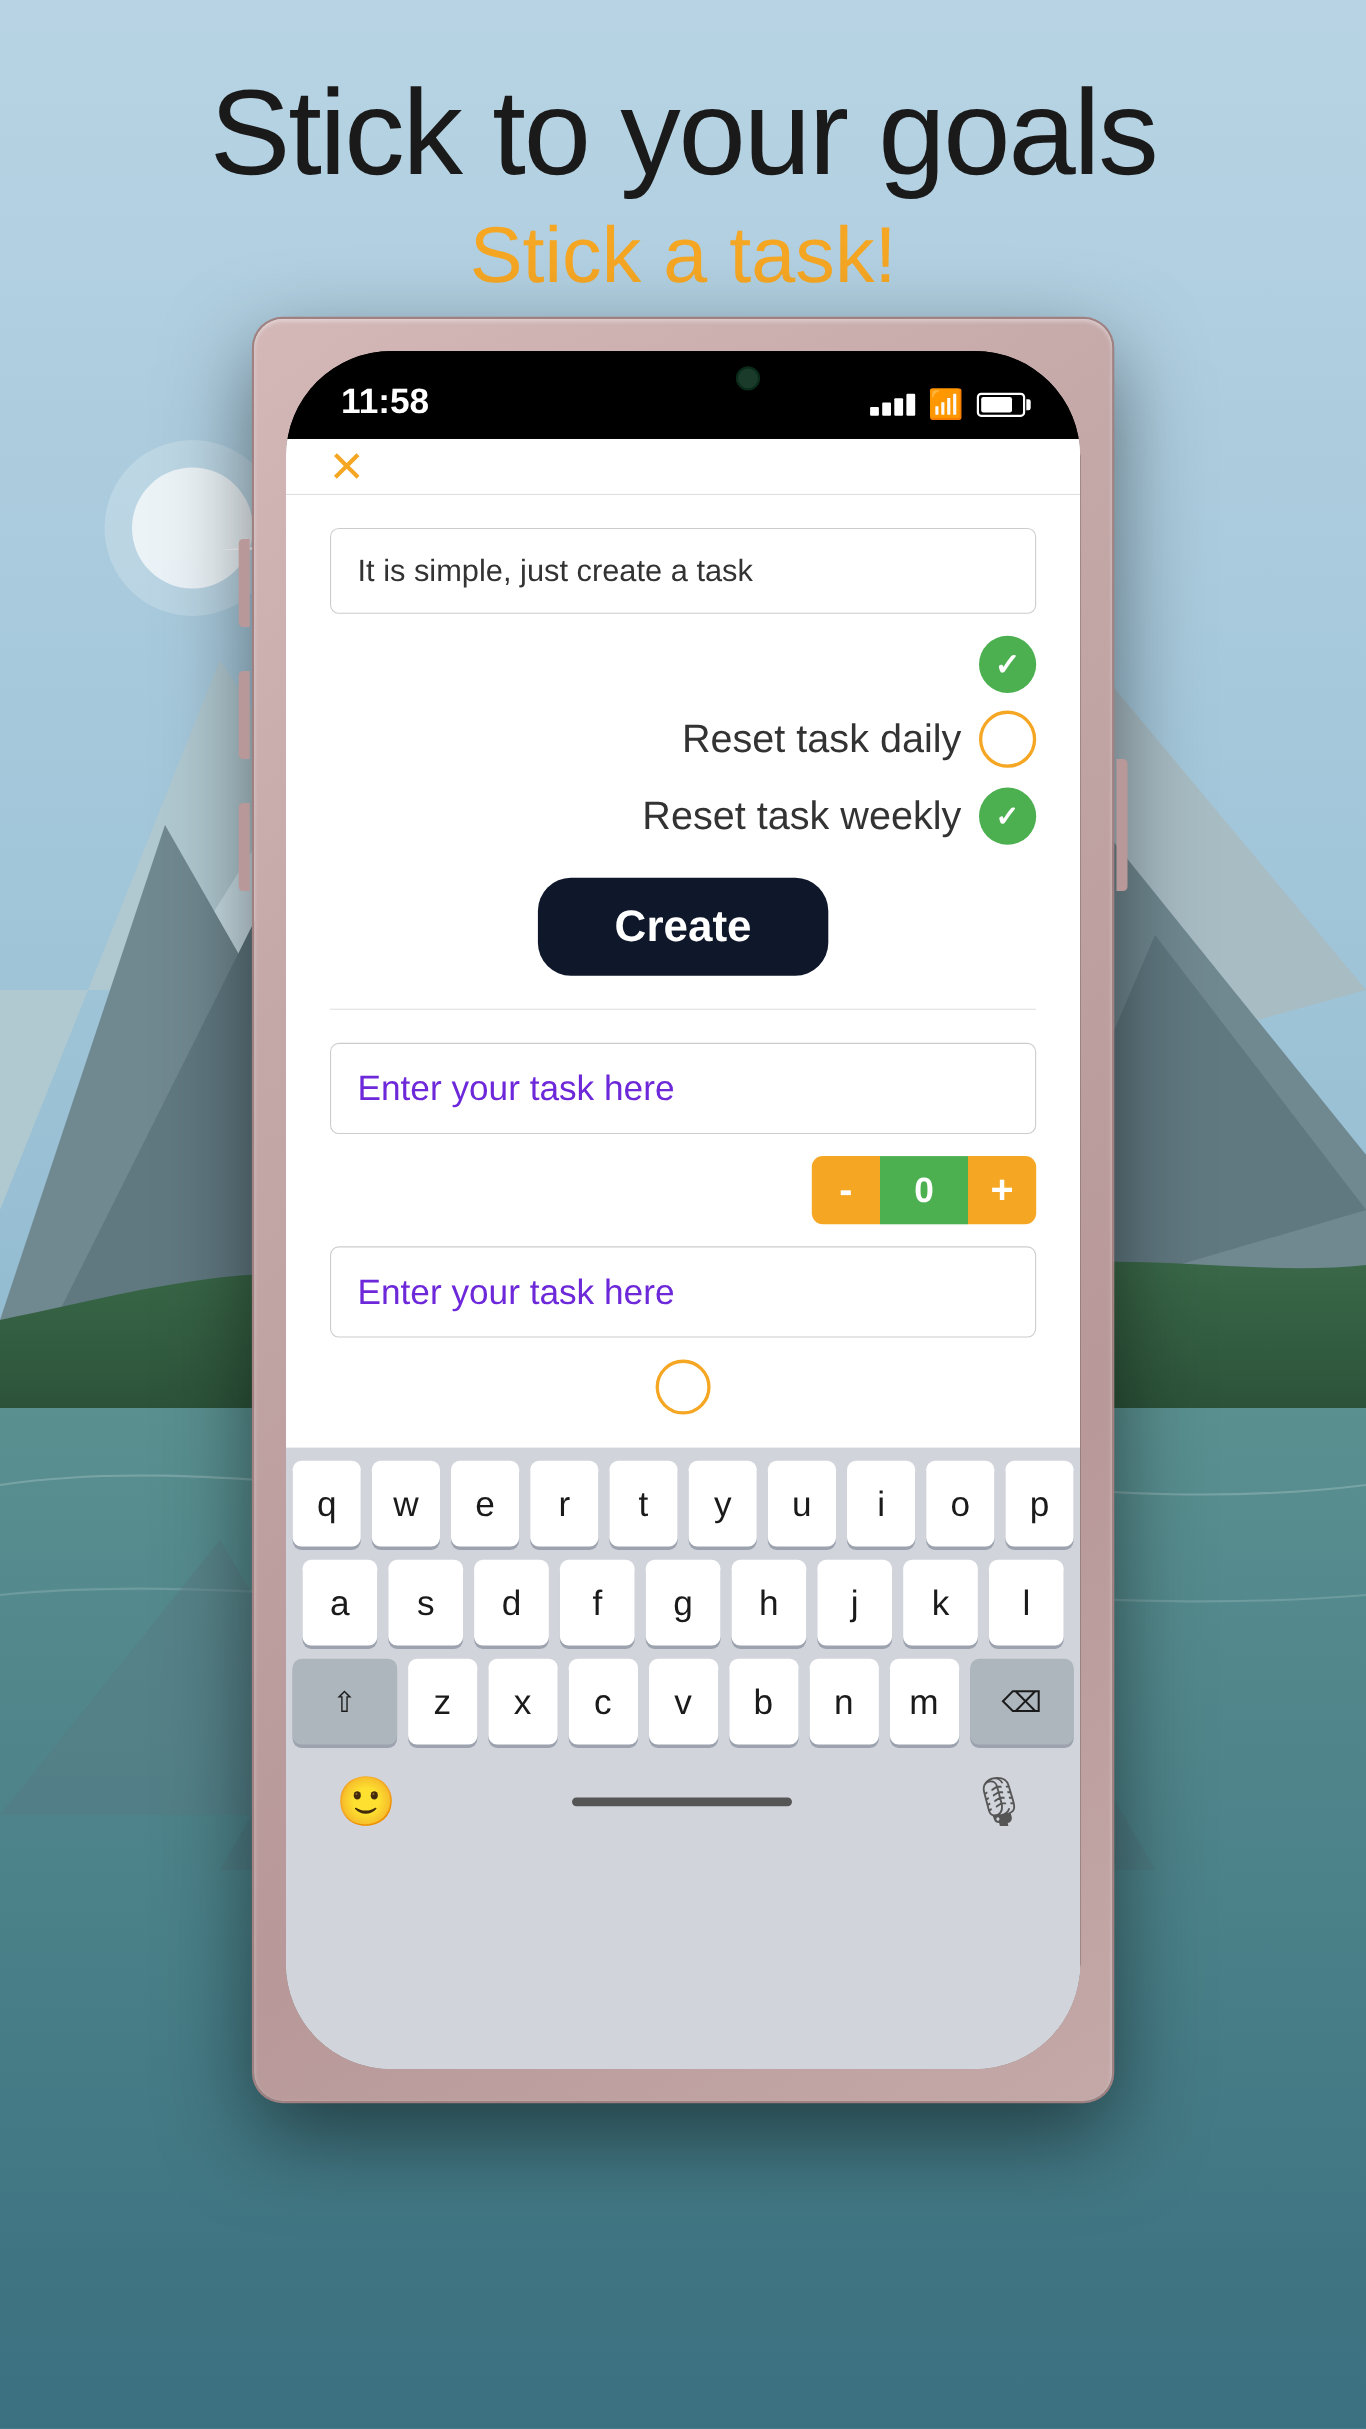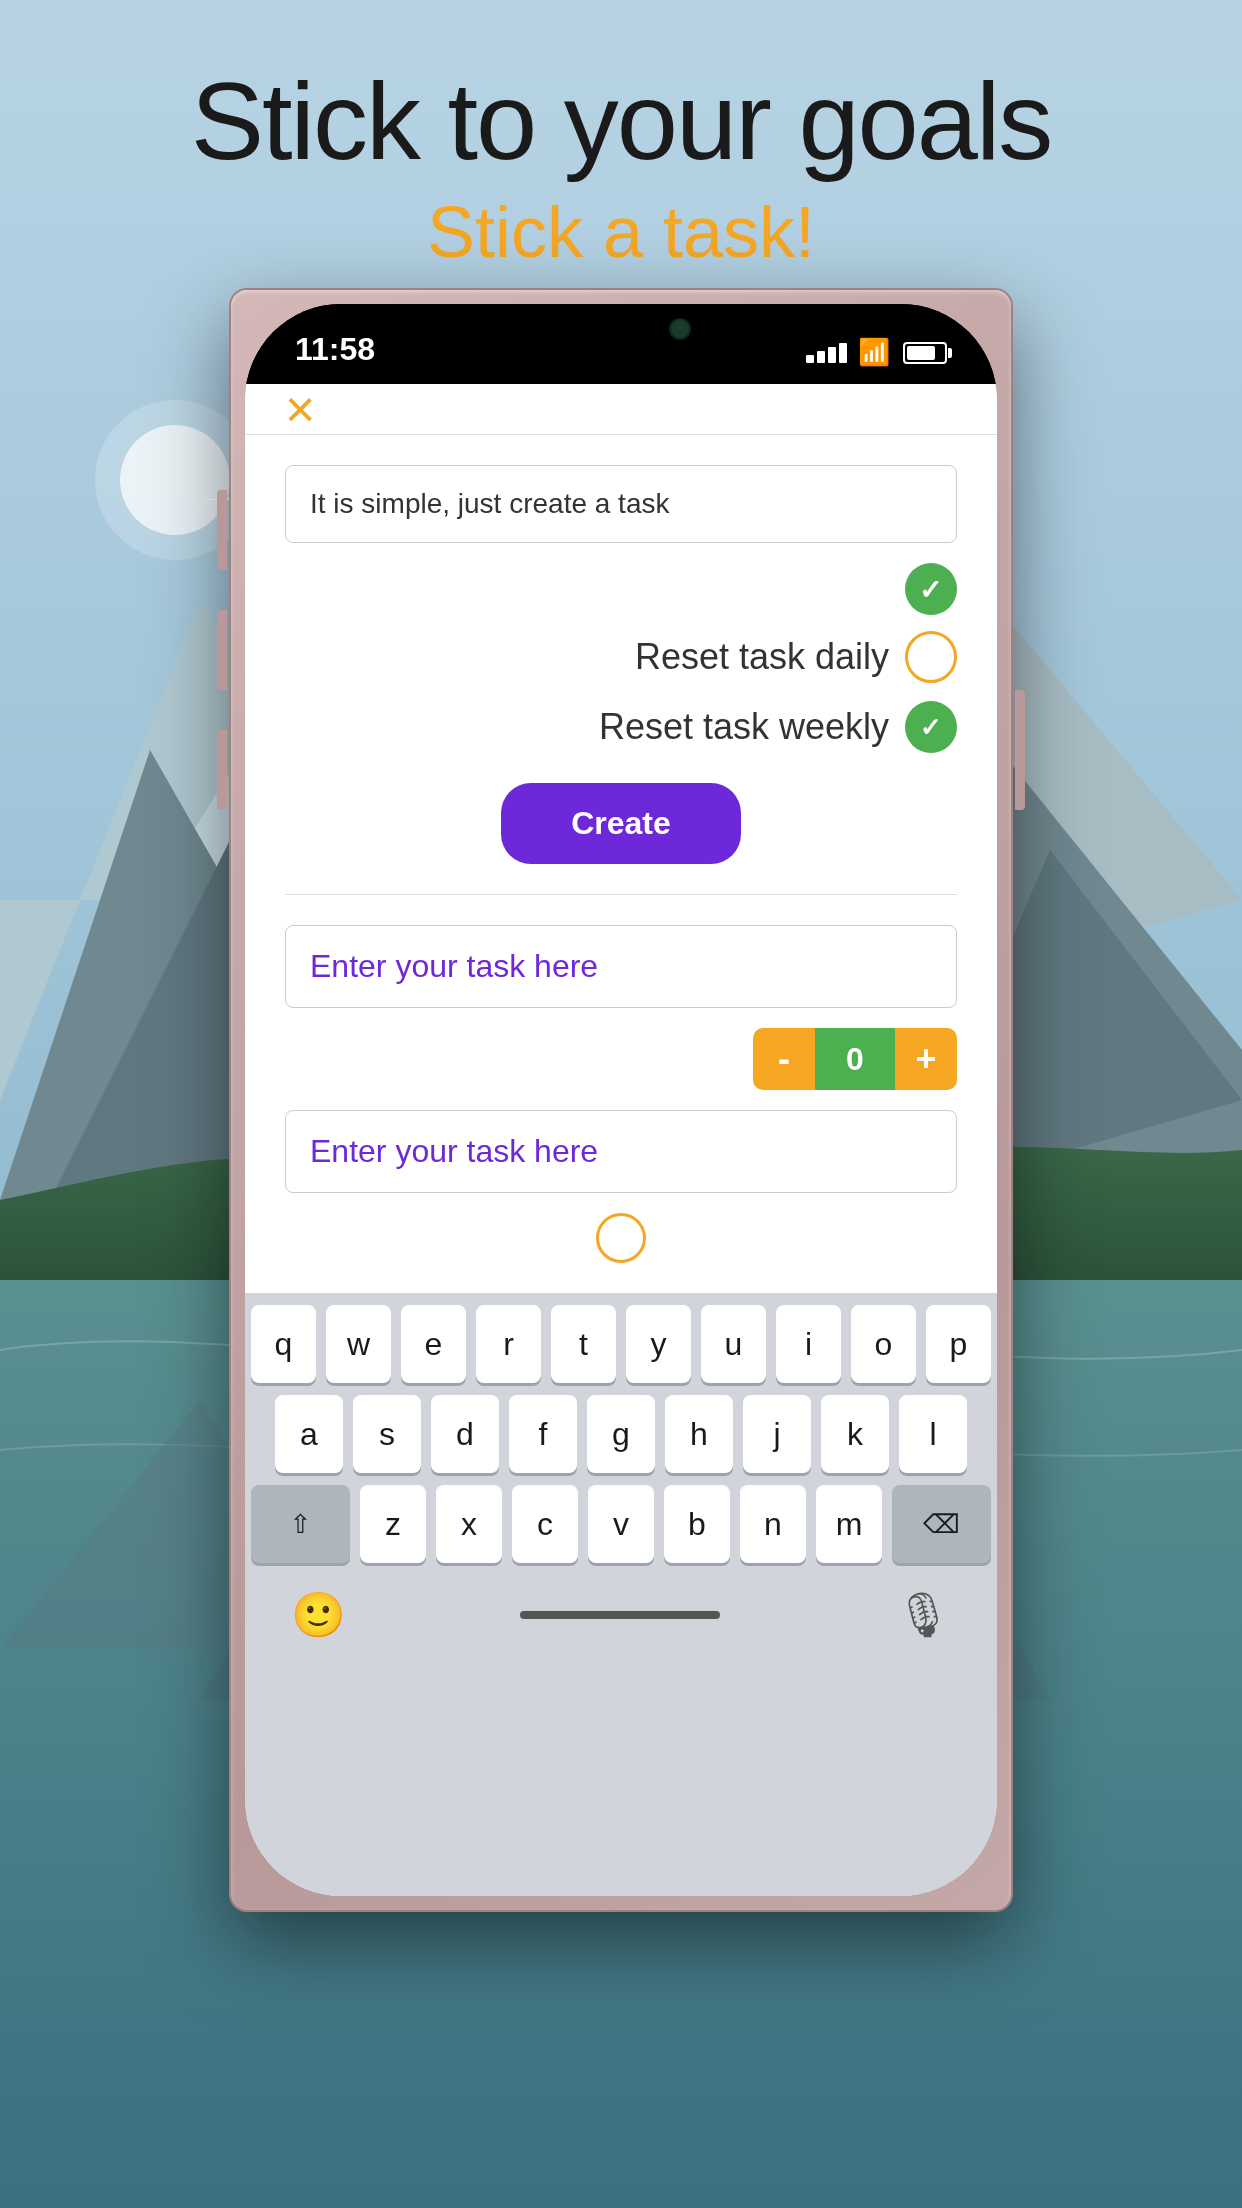--- a/index.html
+++ b/index.html
@@ -43,22 +43,22 @@
       left: 50%;
       transform: translateX(-50%);
       width: 780px;
       height: 1620px;
     }
 
     .phone-frame {
       width: 100%;
       height: 100%;
       background: linear-gradient(145deg, #d4b8b8 0%, #c4a8a8 30%, #b89898 70%, #c4a8a8 100%);
-      border-radius: 16px;
-      padding: 14px;
+      border-radius: 26px;
+      padding: 29px;
       box-shadow:
         0 0 0 2px #a08080,
         0 30px 80px rgba(0,0,0,0.5),
         inset 0 2px 4px rgba(255,255,255,0.4);
       position: relative;
     }
 
     
     .phone-frame::before {
       content: '';
@@ -308,26 +308,26 @@
       content: '✓';
       color: white;
       font-size: 26px;
       font-weight: 700;
     }
 
     
     .create-btn {
       display: block;
       margin: 0 auto 30px;
-      background: #6d28d9;
+      background: #0f172a;
       color: white;
       border: none;
       border-radius: 30px;
       padding: 22px 70px;
-      font-size: 32px;
+      font-size: 40px;
       font-weight: 600;
       cursor: pointer;
     }
 
     
     .divider {
       height: 1px;
       background: #e0e0e0;
       margin: 0 0 30px;
     }

